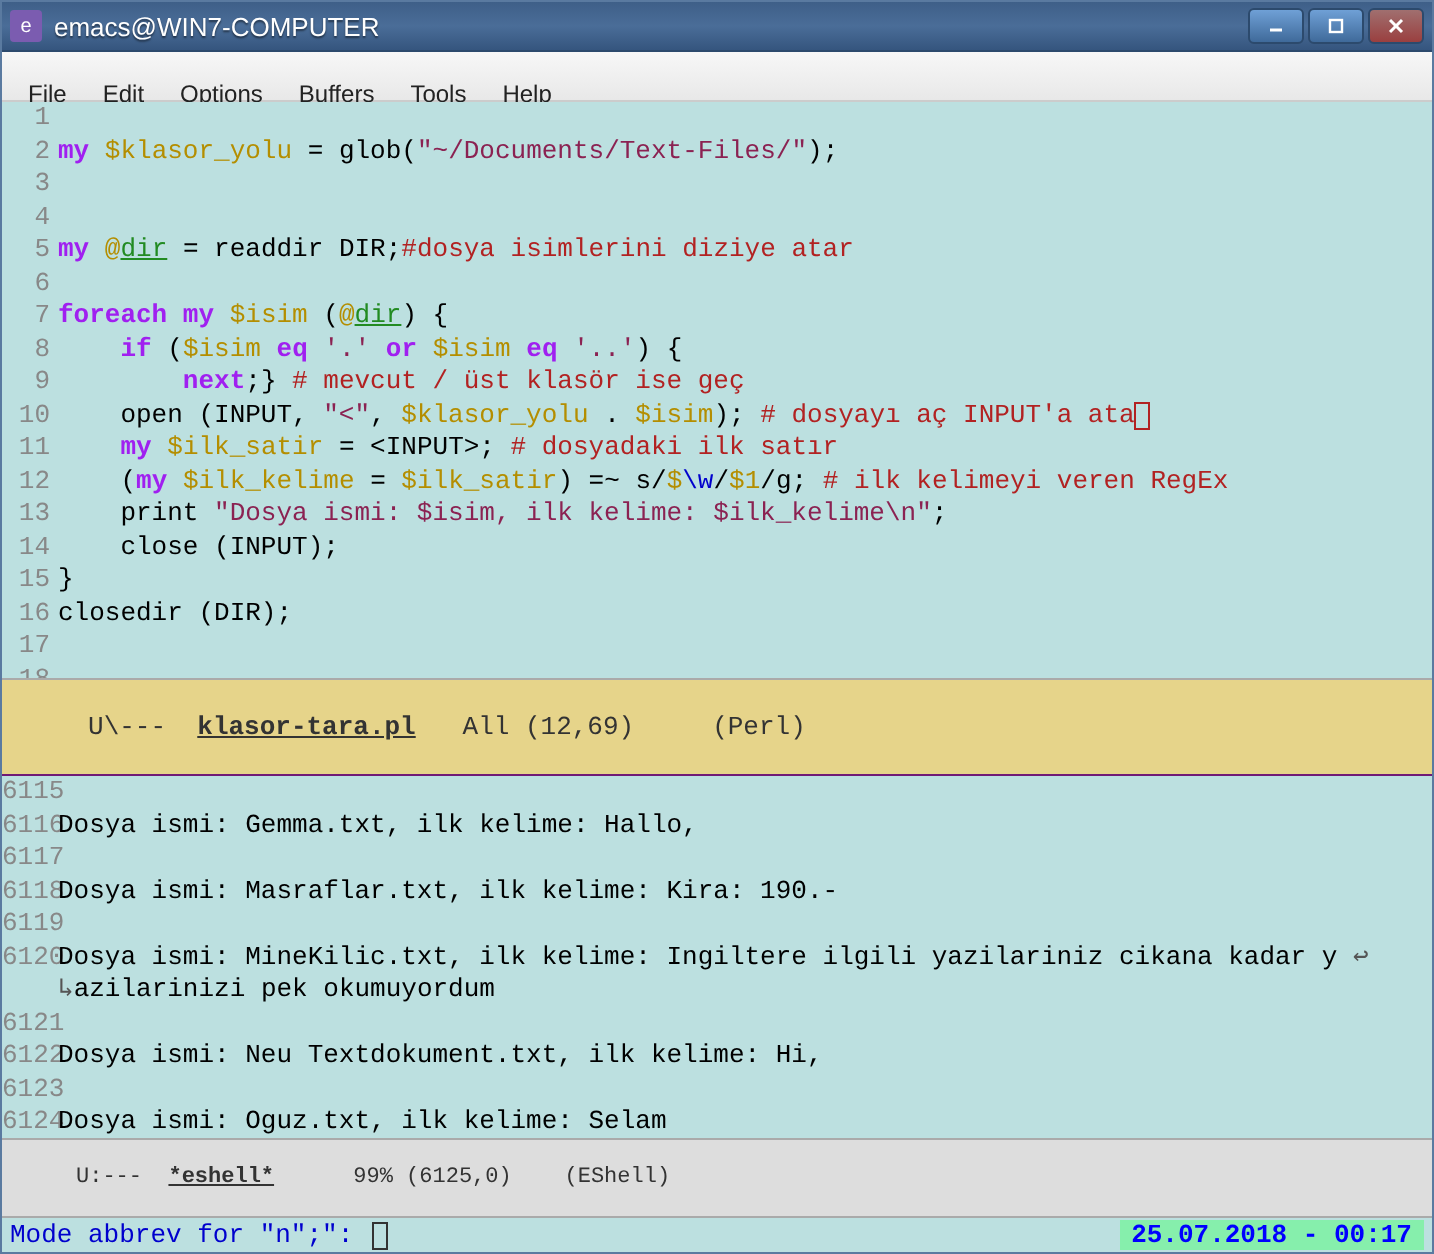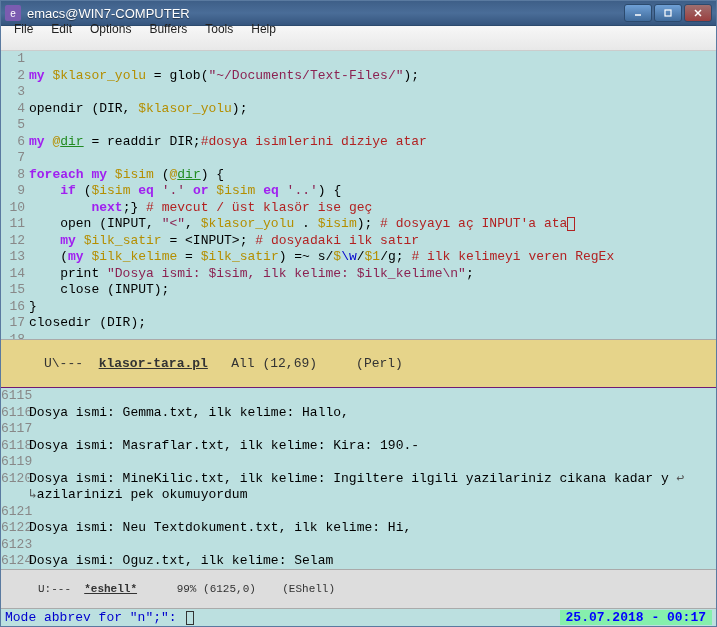--- a/index.html
+++ b/index.html
@@ -7,21 +7,21 @@
   
   .window { width: 717px; height: 627px; border: 1px solid #5a7aa0; display: flex; flex-direction: column; }
   
   .titlebar { height: 28px; background: linear-gradient(to bottom, #3e5f88 0%, #4a6d98 50%, #35557e 100%); display: flex; align-items: center; padding: 0 4px; color: #fff; border-bottom: 1px solid #2c4a6d; }
   .app-icon { width: 16px; height: 16px; background: #7b5cb0; border-radius: 2px; margin-right: 6px; display:flex; align-items:center; justify-content:center; font-size:10px; color:#fff;}
   .title-text { flex: 1; font-size: 13px; text-shadow: 0 1px 1px rgba(0,0,0,0.5); }
   .win-controls { display: flex; gap: 2px; }
   .win-btn { width: 28px; height: 18px; background: linear-gradient(to bottom, #6fa0d6, #3f6a9a); border: 1px solid #2c4a6d; border-radius: 3px; display: flex; align-items: center; justify-content: center; color: #fff; font-size: 10px; cursor: pointer;}
   .win-btn.close { background: linear-gradient(to bottom, #a06f6f, #9a3f3f); }
   
-  .menubar { height: 22px; background: linear-gradient(to bottom, #f7f7f7, #e8e8e8); border-bottom: 1px solid #ccc; display: flex; align-items: flex-end; padding: 12px 4px; font-size: 12px; }
+  .menubar { height: 22px; background: linear-gradient(to bottom, #f7f7f7, #e8e8e8); border-bottom: 1px solid #ccc; display: flex; align-items: flex-start; padding: 12px 4px; font-size: 12px; }
   .menu-item { padding: 2px 9px; cursor: pointer; color: #222;}
   
   .editor-pane { background: #bce0e0; font-family: "Courier New", monospace; font-size: 13px; line-height: 16.5px; overflow: hidden; position: relative; }
   .code-area { display: flex; }
   .gutter { width: 28px; text-align: right; padding-right: 4px; color: #888; background: #bce0e0; user-select:none;}
   .gutter .ln { height: 16.5px; }
   .code-lines { flex: 1; padding-left: 0px; }
   .code-lines .line { height: 16.5px; white-space: pre; }
   
   .kw { color: #a020f0; font-weight: bold; }
@@ -105,21 +105,20 @@
           <div class="ln">14</div>
           <div class="ln">15</div>
           <div class="ln">16</div>
           <div class="ln">17</div>
           <div class="ln">18</div>
         </div>
       <div class="code-lines" id="code-lines">
           <div class="line"><span></span></div>
           <div class="line"><span class="kw">my</span><span> </span><span class="var">$klasor_yolu</span><span> = glob(</span><span class="str">"~/Documents/Text-Files/"</span><span>);</span></div>
           <div class="line"><span></span></div>
-          <div class="line"><span>opendir (DIR, </span><span class="var">$klasor_yolu</span><span>);</span></div>
           <div class="line"><span></span></div>
           <div class="line"><span class="kw">my</span><span> </span><span class="var">@</span><span class="glob">dir</span><span> = readdir DIR;</span><span class="cmt">#dosya isimlerini diziye atar</span></div>
           <div class="line"><span></span></div>
           <div class="line"><span class="kw">foreach</span><span> </span><span class="kw">my</span><span> </span><span class="var">$isim</span><span> (</span><span class="var">@</span><span class="glob">dir</span><span>) {</span></div>
           <div class="line"><span>    </span><span class="kw">if</span><span> (</span><span class="var">$isim</span><span> </span><span class="kw">eq</span><span> </span><span class="str">'.'</span><span> </span><span class="kw">or</span><span> </span><span class="var">$isim</span><span> </span><span class="kw">eq</span><span> </span><span class="str">'..'</span><span>) {</span></div>
           <div class="line"><span>        </span><span class="kw">next</span><span>;} </span><span class="cmt"># mevcut / üst klasör ise geç</span></div>
           <div class="line"><span>    open (INPUT, </span><span class="str">"&lt;"</span><span>, </span><span class="var">$klasor_yolu</span><span> . </span><span class="var">$isim</span><span>);</span><span> </span><span class="cmt"># dosyayı aç INPUT'a ata</span><span class="cursor-box"></span></div>
           <div class="line"><span>    </span><span class="kw">my</span><span> </span><span class="var">$ilk_satir</span><span> = &lt;INPUT&gt;; </span><span class="cmt"># dosyadaki ilk satır</span></div>
           <div class="line"><span>    (</span><span class="kw">my</span><span> </span><span class="var">$ilk_kelime</span><span> = </span><span class="var">$ilk_satir</span><span>) =~ </span><span>s/</span><span class="var">$</span><span class="fn">\w</span><span>/</span><span class="var">$1</span><span>/g; </span><span class="cmt"># ilk kelimeyi veren RegEx</span></div>
           <div class="line"><span>    print </span><span class="str">"Dosya ismi: $isim, ilk kelime: $ilk_kelime\n"</span><span>;</span></div>

